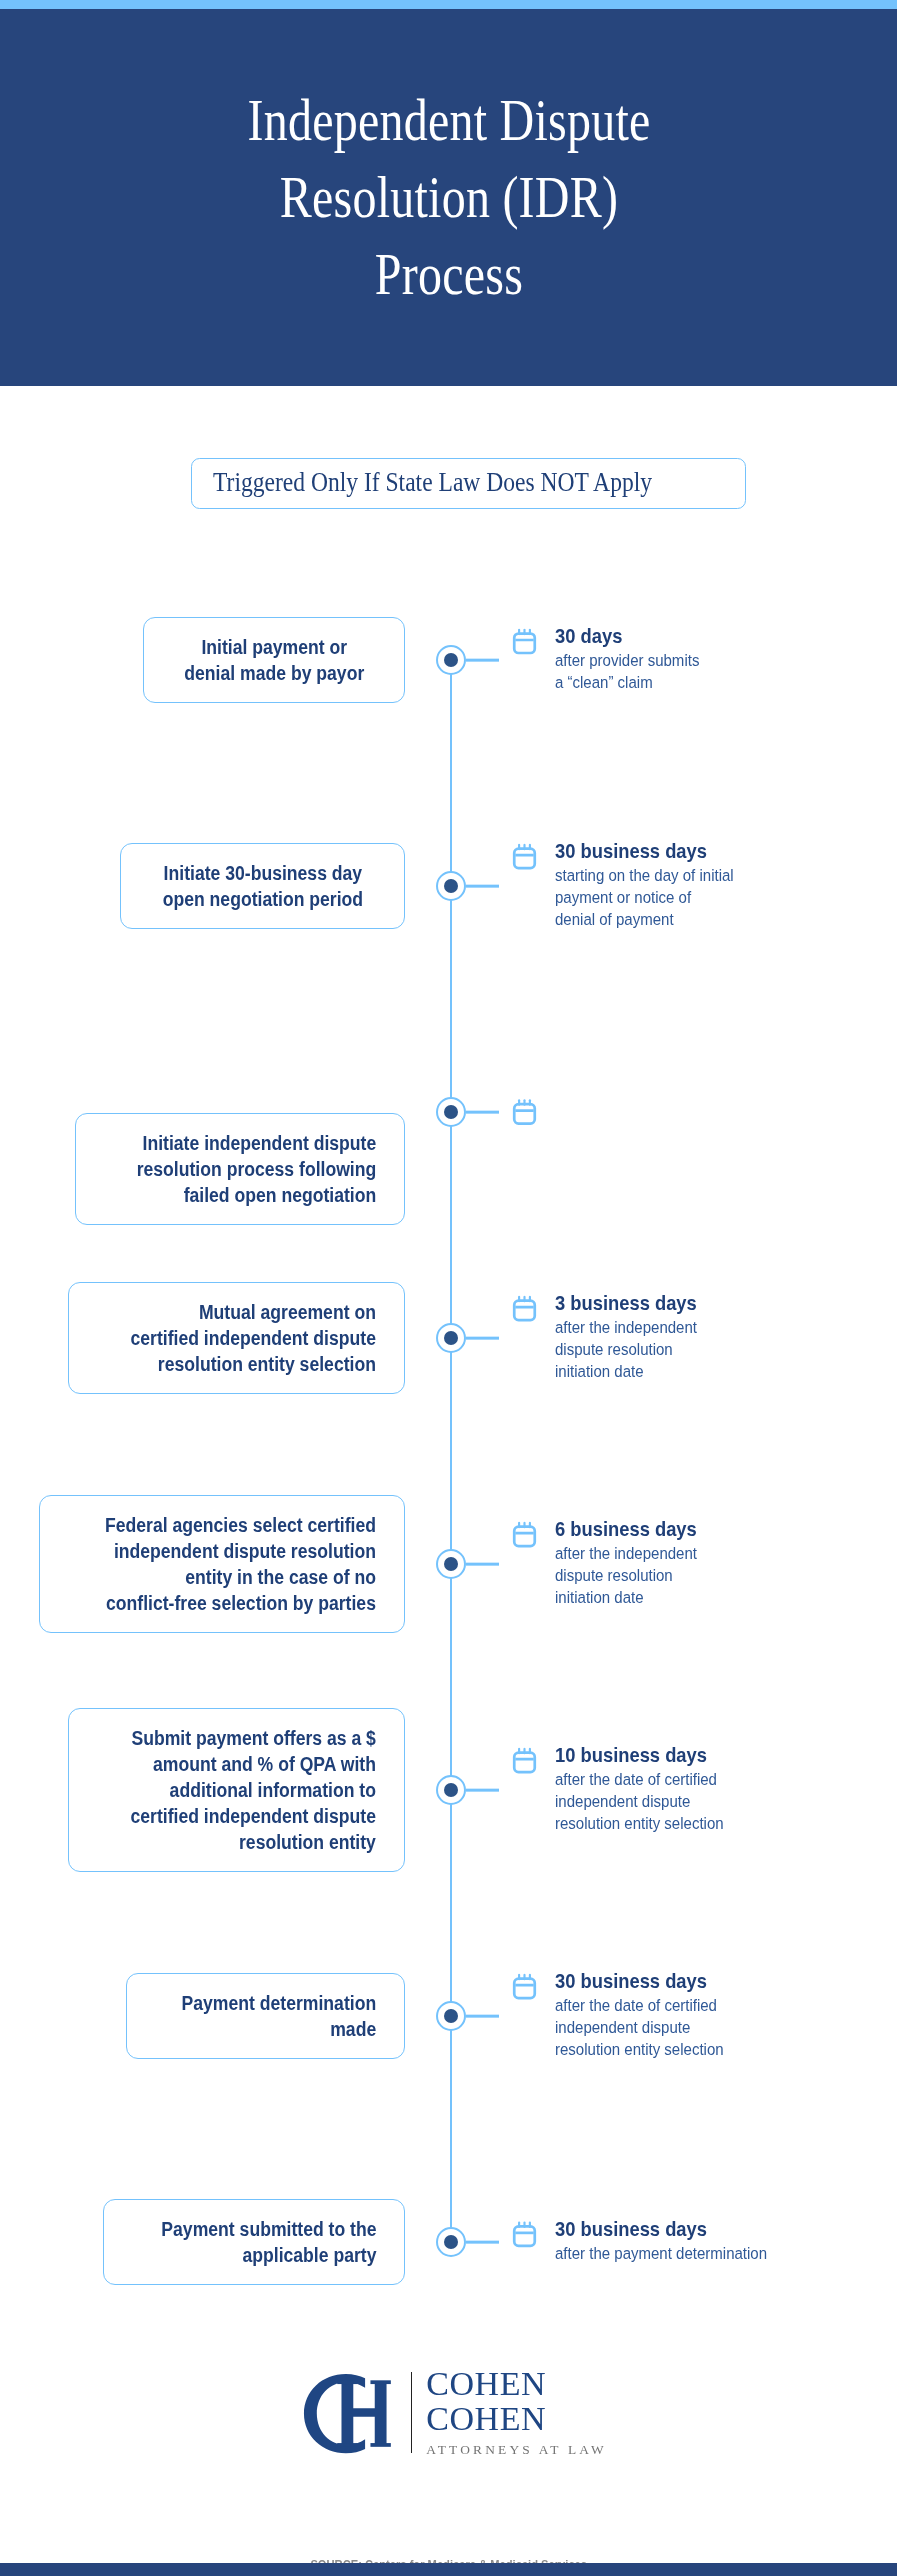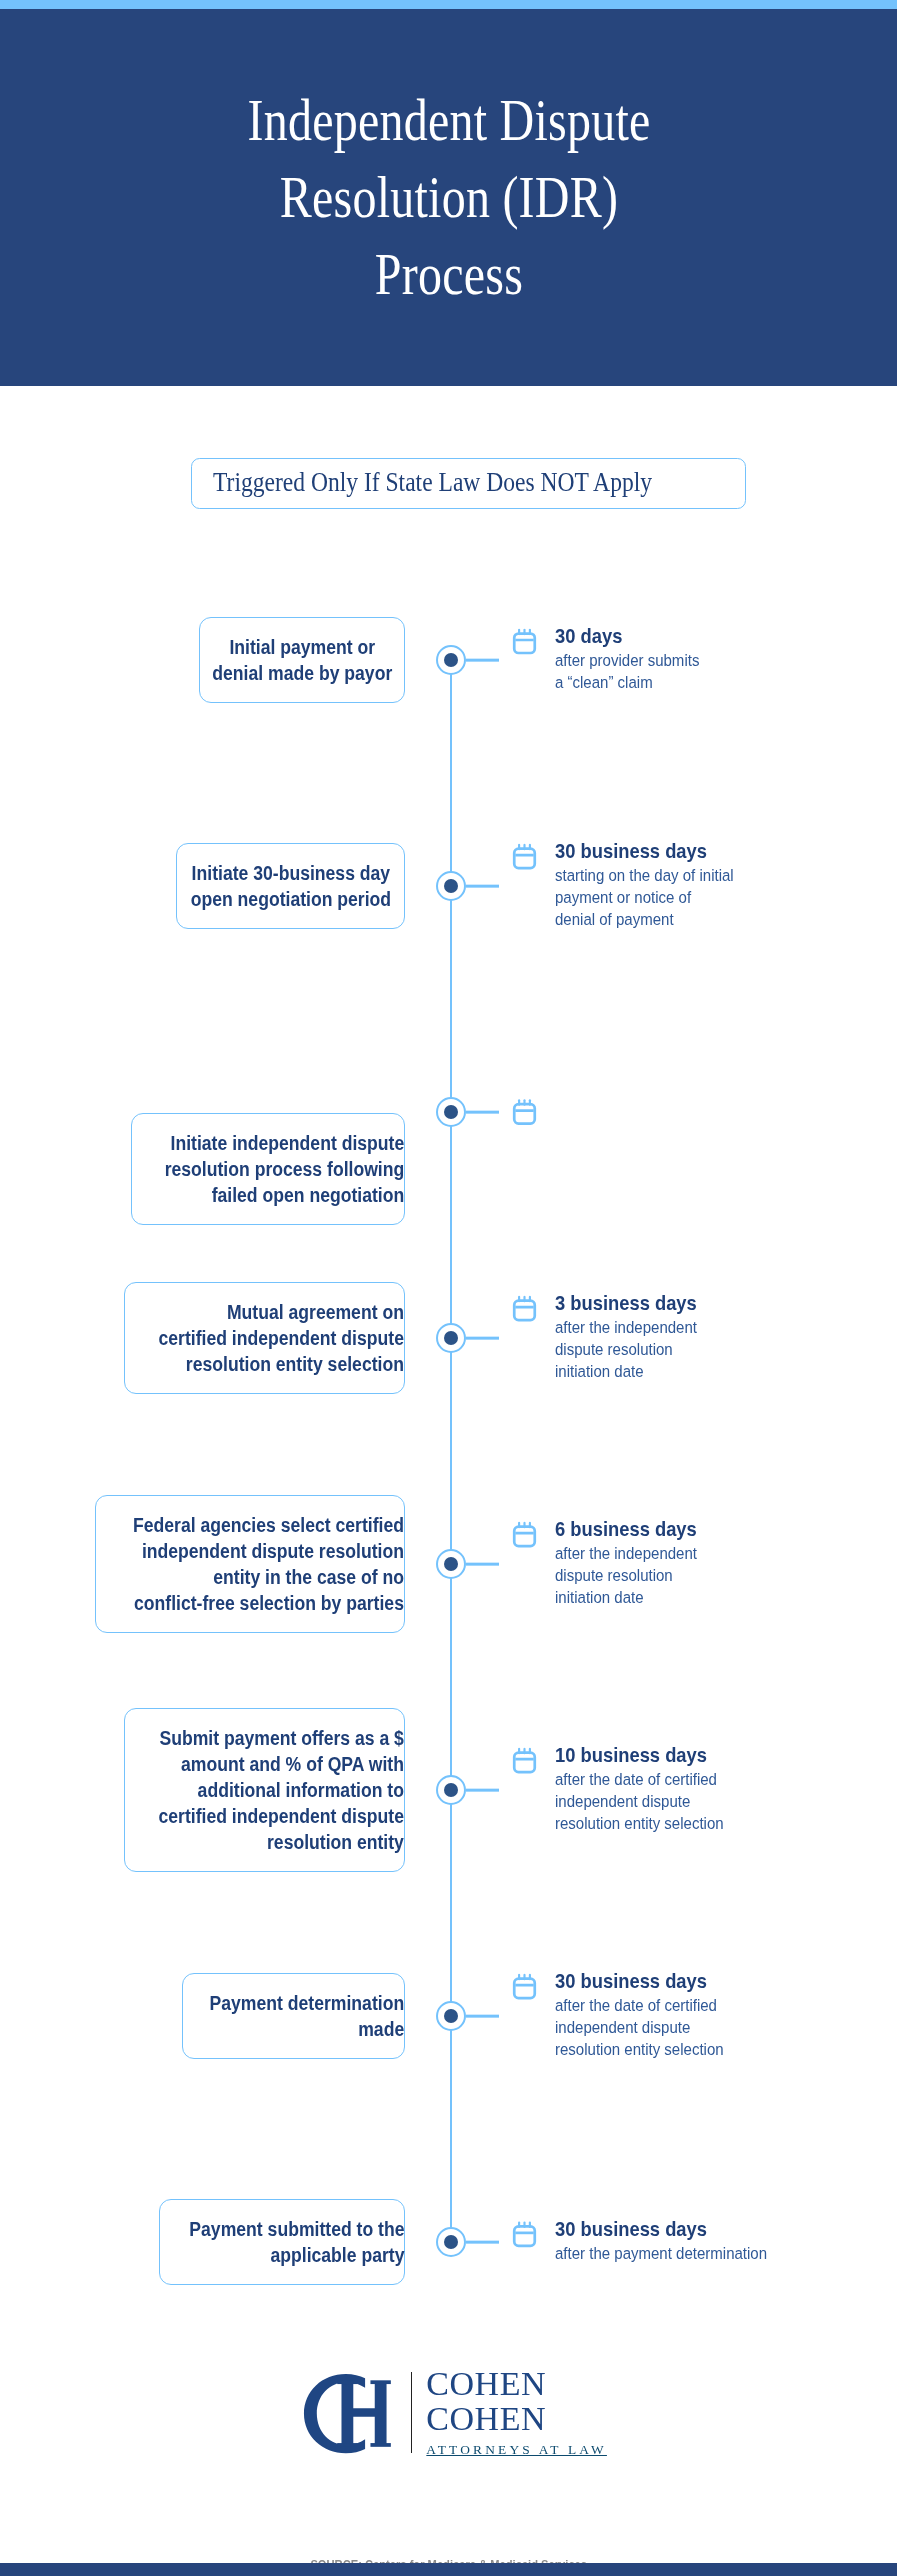--- a/index.html
+++ b/index.html
@@ -119,21 +119,21 @@
   .left-col {
     width: 428px;
     display: flex;
     justify-content: flex-end;
     padding-right: 22.6px;
   }
   .step-box {
     border: 1.6px solid #74c2fc;
     border-radius: 12px;
     background: #ffffff;
-    padding: 16px 0;
+    padding: 16px 28px;
     position: relative;
     z-index: 3;
   }
   .step-text {
     color: #1f3f77;
     font-weight: bold;
     font-size: 20px;
     line-height: 1.30;
     text-align: right;
     white-space: pre-line;
@@ -249,25 +249,24 @@
   }
   .logo-line {
     font-family: "Liberation Serif", "DejaVu Serif", serif;
     color: #1f4683;
     font-size: 34px;
     line-height: 1.02;
     letter-spacing: 0.5px;
   }
   .logo-tag {
     font-family: "Liberation Serif", "DejaVu Serif", serif;
-    color: #0c4a6e;
+    color: #737373;
     font-size: 13.4px;
     letter-spacing: 3.2px;
     margin-top: 5.4px;
-    text-decoration: underline;
   }
   .source {
     margin-top: 49px;
     color: #8a8a8a;
     font-weight: bold;
     font-size: 12px;
     transform: scaleX(0.93);
   }
 
   .bottom-bar {

